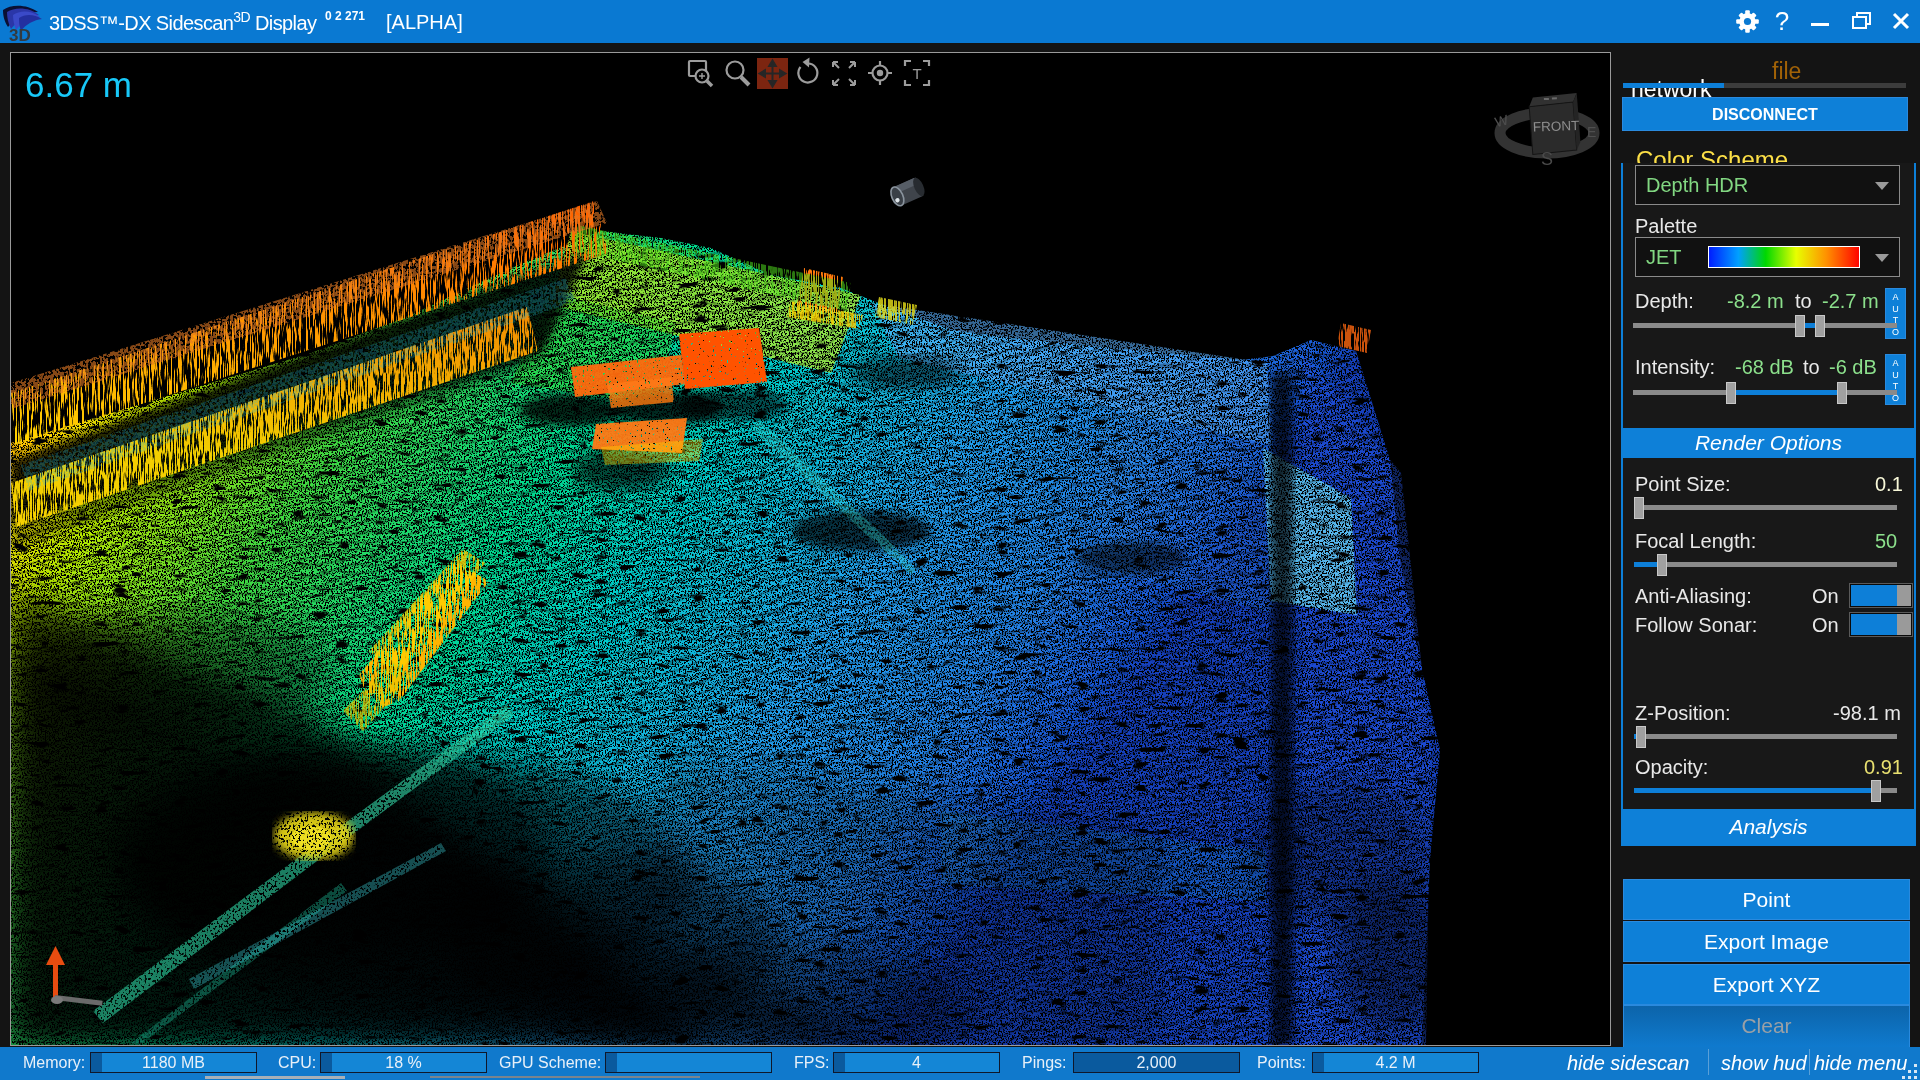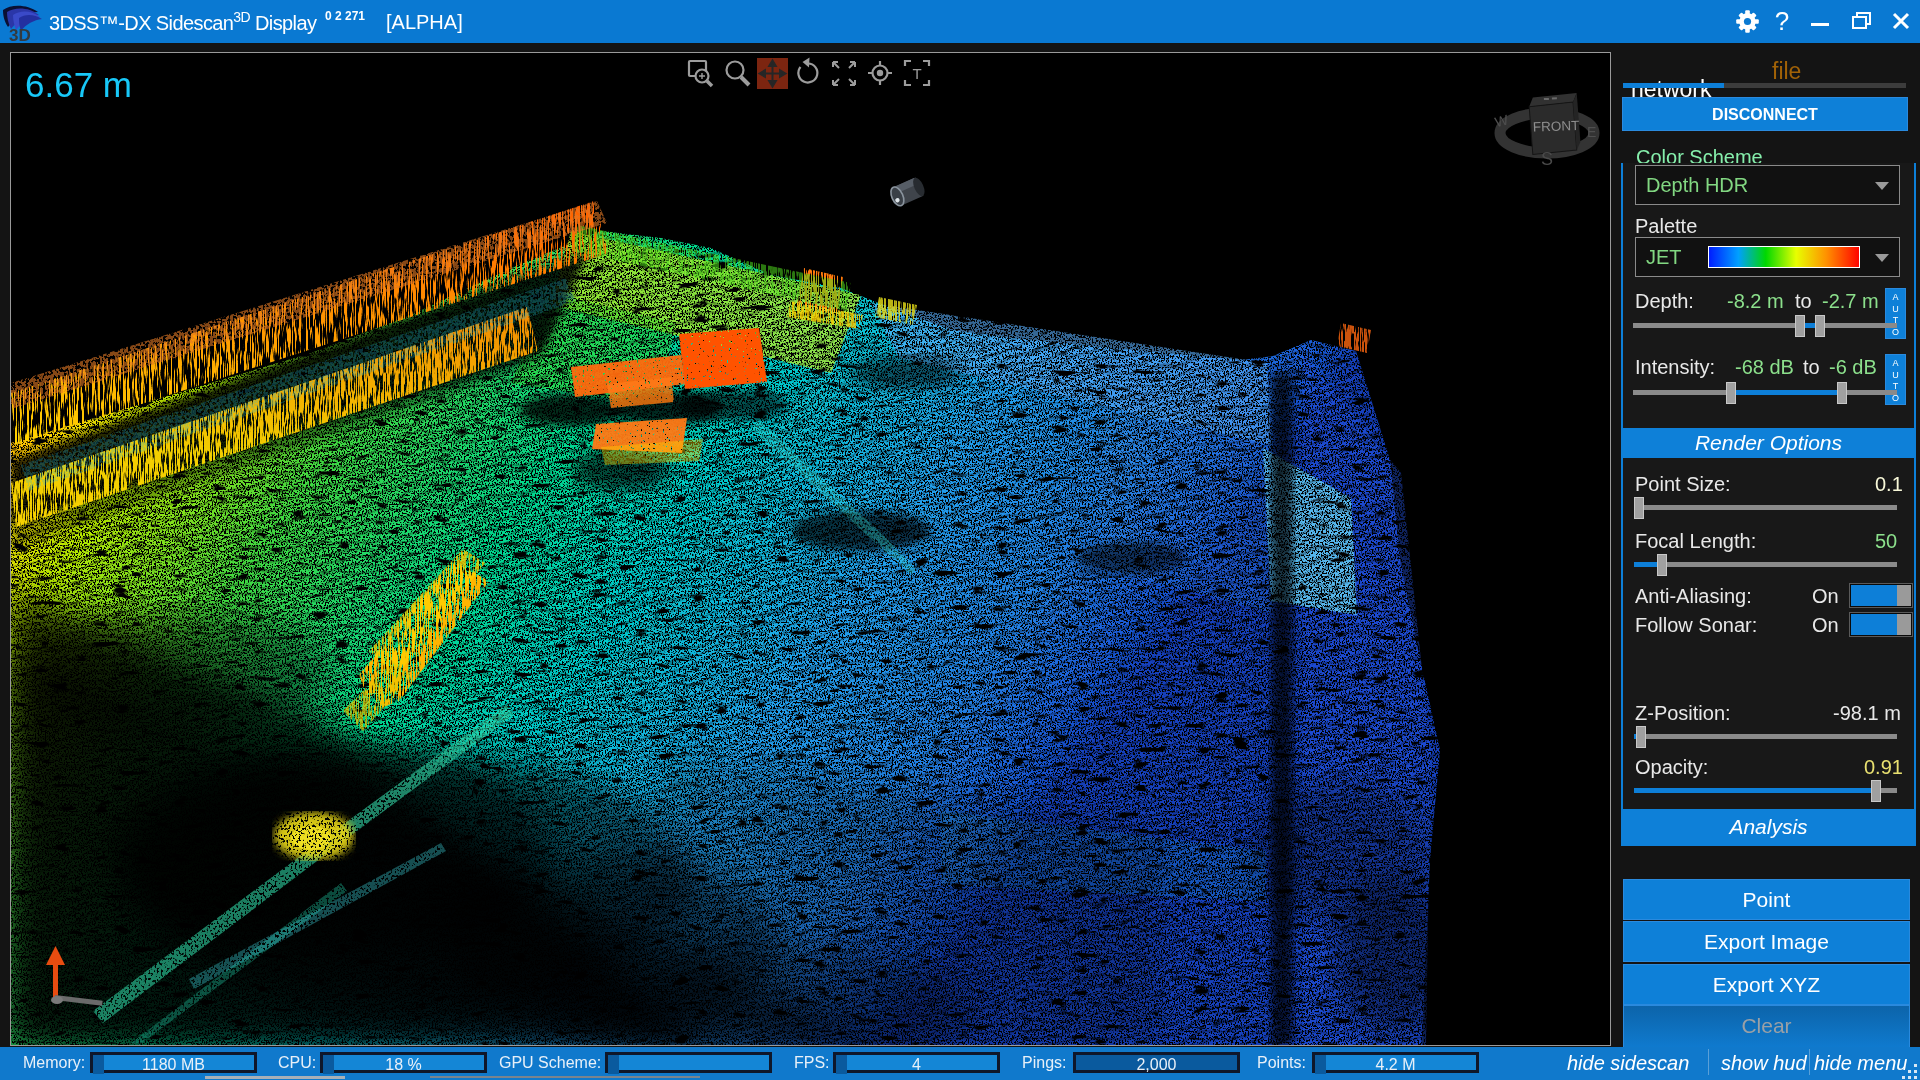--- a/index.html
+++ b/index.html
@@ -18,21 +18,21 @@
   #depthlabel { position:absolute; left:14px; top:12px; color:#18c8f8; font-size:35px; }
   
   #panel { position:absolute; left:1612px; top:43px; width:308px; height:1004px; background:#141414; }
   #tab-network { position:absolute; left:19px; top:13px; color:#ffffff; font-size:23px;margin-top:20px; }
   #tab-file { position:absolute; left:124px; top:15px; color:#a16207; font-size:23px;margin-left:36px; }
   #tabline { position:absolute; left:11px; top:40px; width:283px; height:5px; background:#3c3c3c; }
   #tabline-blue { position:absolute; left:0; top:0; width:101px; height:5px; background:#0d7fd8; }
   .bluebtn { position:absolute; left:10px; width:286px; background:#0e80d8; color:#fff;
      text-align:center; border:1px solid #2a8ade; }
   #btn-disconnect { top:54px; height:34px; font-size:16px; font-weight:bold; line-height:33px; }
-  #lbl-colorscheme { position:absolute; left:24px; top:103px; color:#86efac; font-size:20px; }
+  #lbl-colorscheme { position:absolute; left:24px; top:103px; color:#fde047; font-size:24px; }
   #groupbox { position:absolute; left:9px; top:120px; width:295px; height:683px;
      border-left:2px solid #0d7fd8; border-right:2px solid #0d7fd8; border-bottom:2px solid #0d7fd8;
      border-top:none; background:#181818; }
   .combo { position:absolute; left:12px; width:265px; height:40px; background:#111;
      border:1px solid #8a8a8a; color:#82d882; font-size:20px; line-height:38px; padding-left:10px; }
   .combo .arr { position:absolute; right:10px; top:16px; width:0; height:0;
      border-left:7px solid transparent; border-right:7px solid transparent; border-top:8px solid #9a9a9a; }
   .lbl { position:absolute; color:#e8e8e8; font-size:20px; }
   .green { color:#8ce08c; }
   .auto { position:absolute; left:262px; width:21px; height:51px; background:#0e80d8;
@@ -44,21 +44,21 @@
      color:#fff; font-style:italic; font-size:21px; text-align:center; line-height:36px; }
   .toggle { position:absolute; left:227px; width:62px; height:23px; background:#0d7fd8;
      border:1px solid #0a0a0a; outline:1px solid #5a5a5a; }
   .toggle .knob { position:absolute; right:0; top:0; width:14px; height:21px; background:#9a9a9a; }
   .panelbtn { position:absolute; left:11px; width:287px; height:41px; background:#0e80d8;
      border:1px solid #2a8ade; color:#fff; font-size:21px; text-align:center; line-height:39px; }
   
   #statusbar { position:absolute; left:0; top:1047px; width:1920px; height:33px; background:#1079cc; }
   .stlbl { position:absolute; top:7px; color:#e8f0f8; font-size:16px; }
   .stbox { position:absolute; top:5px; width:167px; height:21px; background:#1486d6;
-     border:3px solid #0f172a; color:#e8f0f8; font-size:16px; text-align:center; line-height:19px; }
+     border:1px solid #0f172a; color:#e8f0f8; font-size:16px; text-align:center; line-height:19px; }
   .stdark { position:absolute; left:0; top:0; width:11px; height:19px; background:#0a5a9e; }
   .hiditem { position:absolute; top:5px; color:#fff; font-size:20px; font-style:italic; }
   .vsep { position:absolute; top:2px; width:1px; height:26px; background:#5aa0d8; }
 </style>
 </head>
 <body>
 
 <div id="titlebar">
   <svg class="abs" style="left:1px;top:3px" width="42" height="40" viewBox="0 0 42 40">
     <path d="M2,7 C10,1 26,1 37,9 C27,9 15,14 7,24 C3,18 2,12 2,7 Z" fill="#0a1034"></path>

